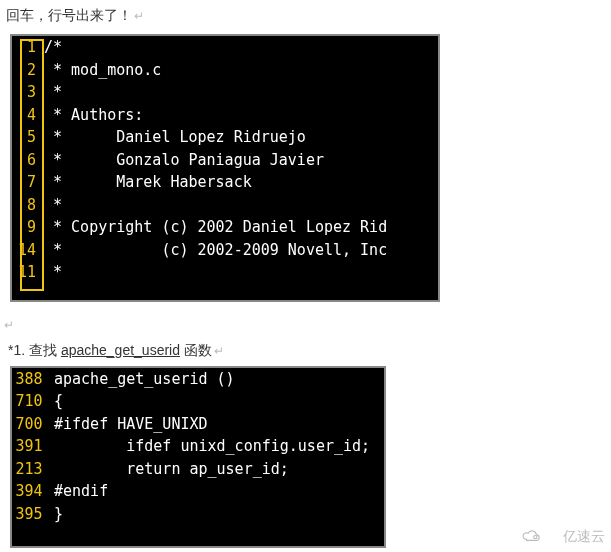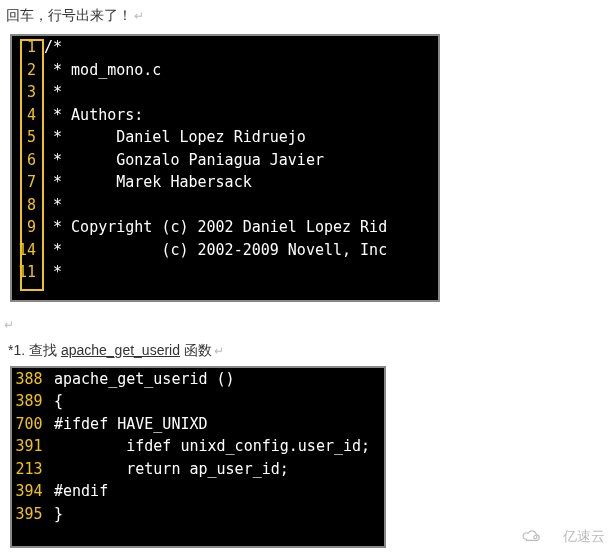--- a/index.html
+++ b/index.html
@@ -119,21 +119,21 @@
 <div class="text-line" style="padding-left:2px;">
   <span class="return-cursor">↵</span>
 </div>
 
 <div class="desc-line">
   <span>*1. 查找 </span><span class="underline">apache_get_userid</span><span> 函数</span><span class="return-cursor">↵</span>
 </div>
 
 <div class="code-block block2">
   <div class="code-row"><span class="ln2">388</span><span class="code-text">apache_get_userid ()</span></div>
-  <div class="code-row"><span class="ln2">389</span><span class="code-text">{</span></div>
+  <div class="code-row"><span class="ln2">710</span><span class="code-text">{</span></div>
   <div class="code-row"><span class="ln2">700</span><span class="code-text">#ifdef HAVE_UNIXD</span></div>
   <div class="code-row"><span class="ln2">391</span><span class="code-text">        ifdef unixd_config.user_id;</span></div>
   <div class="code-row"><span class="ln2">213</span><span class="code-text">        return ap_user_id;</span></div>
   <div class="code-row"><span class="ln2">394</span><span class="code-text">#endif</span></div>
   <div class="code-row"><span class="ln2">395</span><span class="code-text">}</span></div>
 </div>
 
 <div class="watermark">
   <span>
     <svg viewBox="0 0 40 24" fill="none" stroke="#bbb" stroke-width="2">

